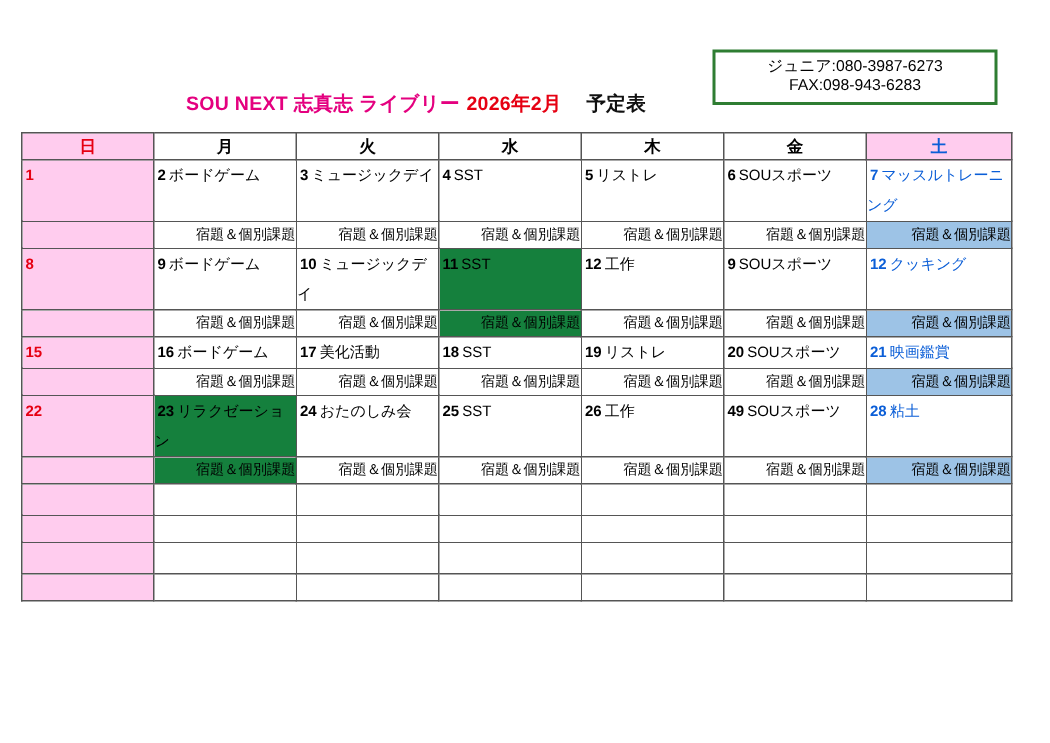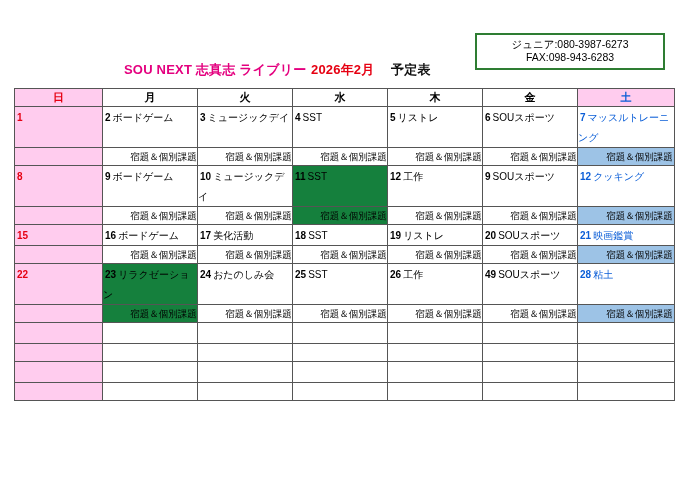--- a/index.html
+++ b/index.html
@@ -96,21 +96,21 @@
     line-height: 19px;
   }
   .dayttl {
     font-size: 10px;
     line-height: 19px;
     padding-left: 2px;
   }
 
   .ev {
     display: block;
-    text-align: center;
+    text-align: right;
     font-size: 9.5px;
     line-height: 17px;
     white-space: nowrap;
     margin-left: 27px;
   }
 
   
   .bg-pink   { background:#ffccee; }
   .bg-white  { background:#ffffff; }
   .bg-yellow { background:#15803d; }

